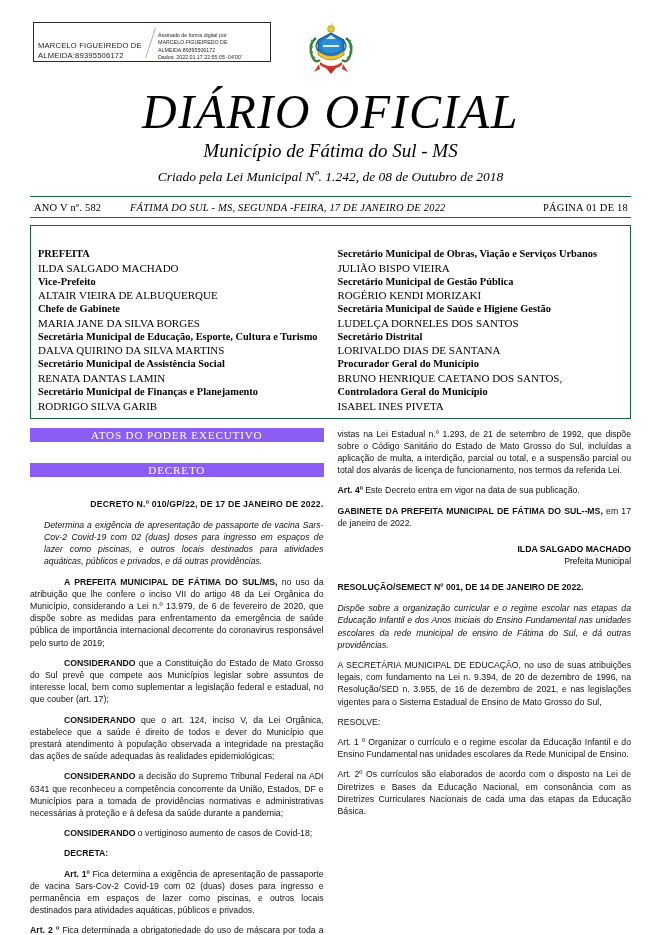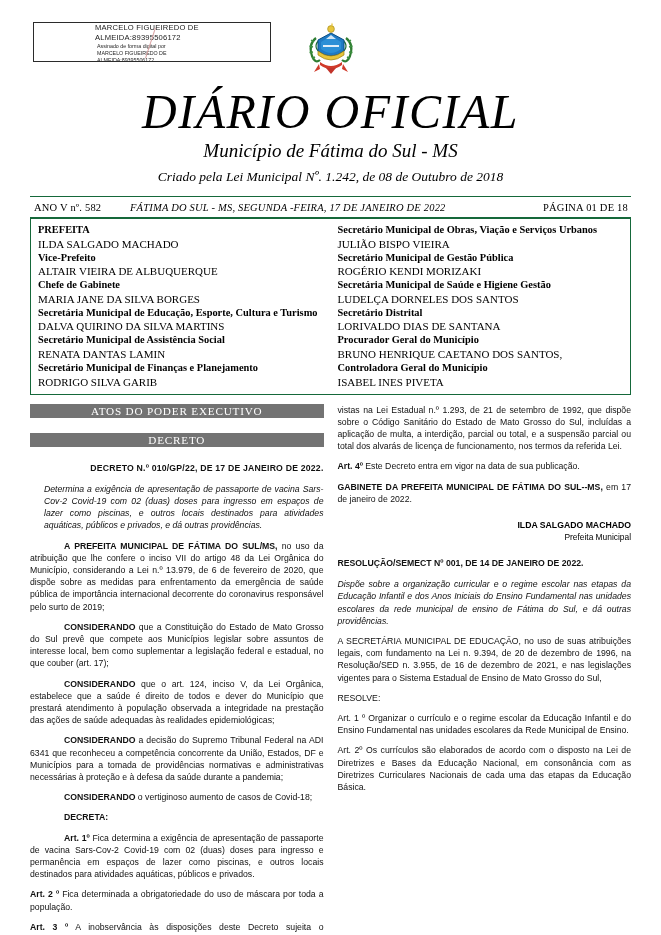--- a/index.html
+++ b/index.html
@@ -27,23 +27,22 @@
   
   .sig-wrap {
     position: absolute;
     left: 33px;
     top: 22px;
     width: 238px;
     height: 40px;
     border: 1px solid #2b2b2b;
     box-sizing: border-box;
     display: flex;
-    align-items: center;
+    align-items: flex-end;
     overflow: hidden;
-    flex-direction: column;
   }
   .sig-name {
     font-family: "Liberation Sans", sans-serif;
     font-size: 7.6px;
     line-height: 10px;
     width: 118px;
     padding-left: 4px;
     letter-spacing: 0.2px;
     color: #1a1a1a;
   }
@@ -111,24 +110,24 @@
     align-items: center;
     font-size: 10.5px;
     letter-spacing: 0.2px;
   }
   .infobar .ib-ano { width: 96px; padding-left: 4px; }
   .infobar .ib-city { flex: 1; text-align: left; font-style: italic; }
   .infobar .ib-page { width: 118px; text-align: right; padding-right: 3px; }
 
   
   .officials {
-    margin-top: 0;
+    margin-top: 7px;
     border: 1.4px solid #15683a;
     display: flex;
-    padding: 4px 0 5px 0;
+    padding: 21px 0 5px 0;
     box-sizing: border-box;
   }
   .off-col {
     width: 50%;
     box-sizing: border-box;
     padding: 0 7px;
   }
   .off-col.left { border-right: 0; }
   .off-role {
     font-size: 10.4px;
@@ -147,29 +146,29 @@
     margin-top: 9px;
     display: flex;
     gap: 14px;
   }
   .col {
     width: 294px;
   }
 
   
   .banner {
-    background: #737373;
+    background: #8b5cf6;
     color: #ffffff;
     text-align: center;
     font-family: "Liberation Serif", serif;
     font-size: 11.2px;
     letter-spacing: 0.8px;
     line-height: 14px;
     height: 14px;
-    margin-bottom: 15px;
+    margin-bottom: 21px;
   }
 
   
   .p {
     font-family: "Liberation Sans", sans-serif;
     font-size: 8.7px;
     line-height: 12.2px;
     text-align: justify;
     margin: 0 0 8px 0;
     color: #111111;

